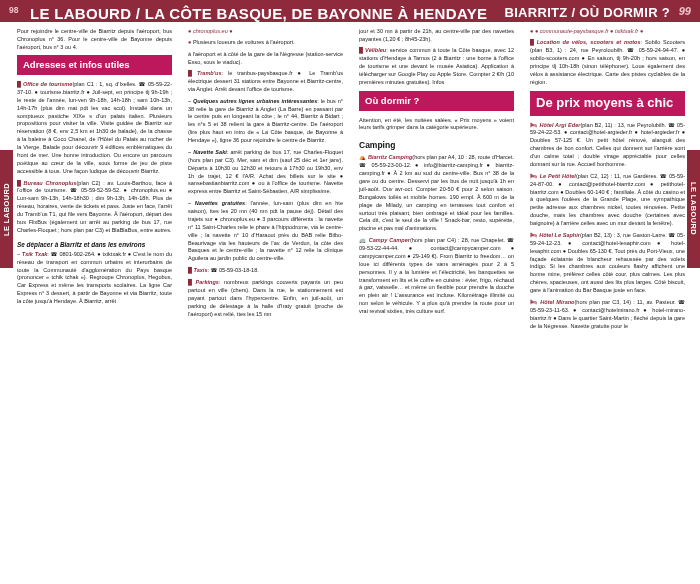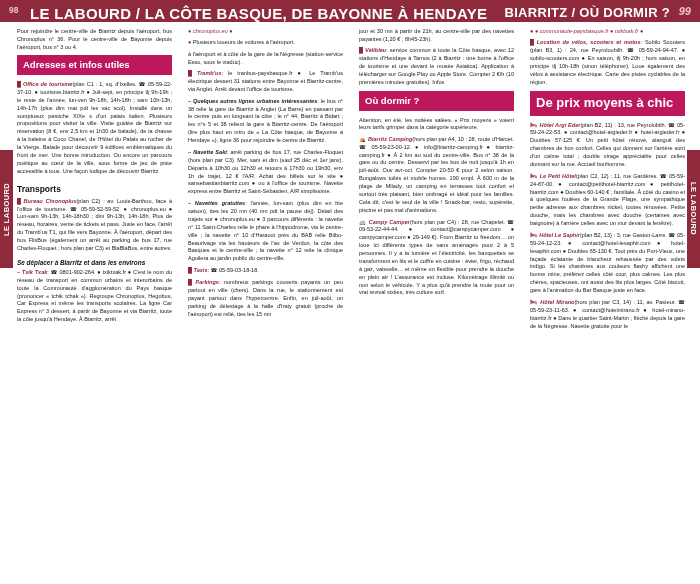--- a/index.html
+++ b/index.html
@@ -105,21 +105,20 @@
 
     <div class="col c1">
       <p>Pour rejoindre le centre-ville de Biarritz depuis l'aéroport, bus Chronoplus n° 36. Pour le centre-ville de Bayonne depuis l'aéroport, bus n° 3 ou 4.</p>
 
       <div class="secthead">Adresses et infos utiles</div>
 
       <p class="entry">
         <span class="bullet">█ </span><span class="entryname">Office de tourisme</span><span>(plan C1 : 1, sq. d'Ixelles. ☎ 05-59-22-37-10. ● tourisme.biarritz.fr ● Juil-sept, en principe tlj 9h-19h ; le reste de l'année, lun-ven 9h-18h, 14h-18h ; sam 10h-13h, 14h-17h (plus dim mat pdt les vac scol). Installé dans un somptueux pastiche XIXe s d'un palais italien. Plusieurs propositions pour visiter la ville. Visite guidée de Biarritz sur réservation (8 €, env 2,5 km et 1h30 de balade), de la chasse à la baleine à Coco Chanel, de l'Hôtel du Palais au rocher de la Vierge. Balade pour découvrir 9 édifices emblématiques du front de mer. Une bonne introduction. Ou encore un parcours poétique au cœur de la ville, sous forme de jeu de piste accessible à tous. Une façon ludique de découvrir Biarritz.</span>
       </p>
 
-      <h3 class="sub">Transports</h3>
 
       <p class="entry">
         <span class="bullet">█ </span><span class="entryname">Bureau Chronoplus</span><span>(plan C2) : av. Louis-Barthou, face à l'office de tourisme. ☎ 05-59-52-59-52. ● chronoplus.eu ● Lun-sam 9h-13h, 14h-18h30 ; dim 9h-13h, 14h-18h. Plus de réseau, horaires, vente de tickets et pass. Juste en face, l'arrêt du Tramb'us T1, qui file vers Bayonne. À l'aéroport, départ des bus FlixBus (également un arrêt au parking de bus 17, rue Charles-Floquet ; hors plan par C3) et BlaBlaBus, entre autres.</span>
       </p>
 
       <h4 class="subsub">Se déplacer à Biarritz et dans les environs</h4>
 
       <p class="entry">
         <span class="bullet">– </span><span class="entryname">Txik Txak</span><span>: ☎ 0801-902-264. ● txiktxak.fr ● C'est le nom du réseau de transport en commun urbains et interurbains de toute la Communauté d'agglomération du Pays basque (prononcer « tchik tchak »). Regroupe Chronoplus, Hegobus, Car Express et même les transports scolaires. La ligne Car Express n° 3 dessert, à partir de Bayonne et via Biarritz, toute la côte jusqu'à Hendaye. À Biarritz, arrêt</span>
       </p>
@@ -163,20 +162,21 @@
       <p>jour et 30 mn à partir de 21h, au centre-ville par des navettes payantes (1,20 € ; 8h45-23h).</p>
 
       <p class="entry">
         <span class="bullet">█ </span><span class="entryname">Vélibleu</span><span>: service commun à toute la Côte basque, avec 12 stations d'Hendaye à Tarnos (2 à Biarritz : une borne à l'office de tourisme et une devant le musée Asiatica). Application à télécharger sur Google Play ou Apple Store. Compter 2 €/h (10 premières minutes gratuites). Infos</span>
       </p>
 
       <div class="secthead">Où dormir ?</div>
 
       <p>Attention, en été, les nuitées salées. « Prix moyens » voient leurs tarifs grimper dans la catégorie supérieure.</p>
 
+      <h3 class="sub">Camping</h3>
 
       <p class="entry">
         <span class="bullet sym">⛺ </span><span class="entryname">Biarritz Camping</span><span>(hors plan par A4, 10 : 28, route d'Harcet. ☎ 05-59-23-00-12. ● info@biarritz-camping.fr ● biarritz-camping.fr ● À 2 km au sud du centre-ville. Bus n° 38 de la gare ou du centre. Desservi par les bus de nuit jusqu'à 1h en juil-août. Ouv avr-oct. Compter 20-50 € pour 2 selon saison. Bungalows toilés et mobile homes. 190 empl. À 600 m de la plage de Milady, un camping en terrasses tout confort et surtout très plaisant, bien ombragé et idéal pour les familles. Cela dit, c'est le seul de la ville ! Snack-bar, resto, supérette, piscine et pas mal d'animations.</span>
       </p>
 
 
       <p class="entry">
         <span class="bullet sym">🚐 </span><span class="entryname">Campy Camper</span><span>(hors plan par C4) : 28, rue Chapelet. ☎ 09-53-22-44-44. ● contact@campycamper.com ● campycamper.com ● 29-149 €). From Biarritz to freedom… on loue ici différents types de vans aménagés pour 2 à 5 personnes. Il y a la lumière et l'électricité, les banquettes se transforment en lits et le coffre en cuisine : évier, frigo, réchaud à gaz, vaisselle… et même un flexible pour prendre la douche en plein air ! L'assurance est incluse. Kilométrage illimité ou non selon le véhicule. Y a plus qu'à prendre la route pour un vrai revival sixties, très culture surf.</span>
       </p>
     </div>

